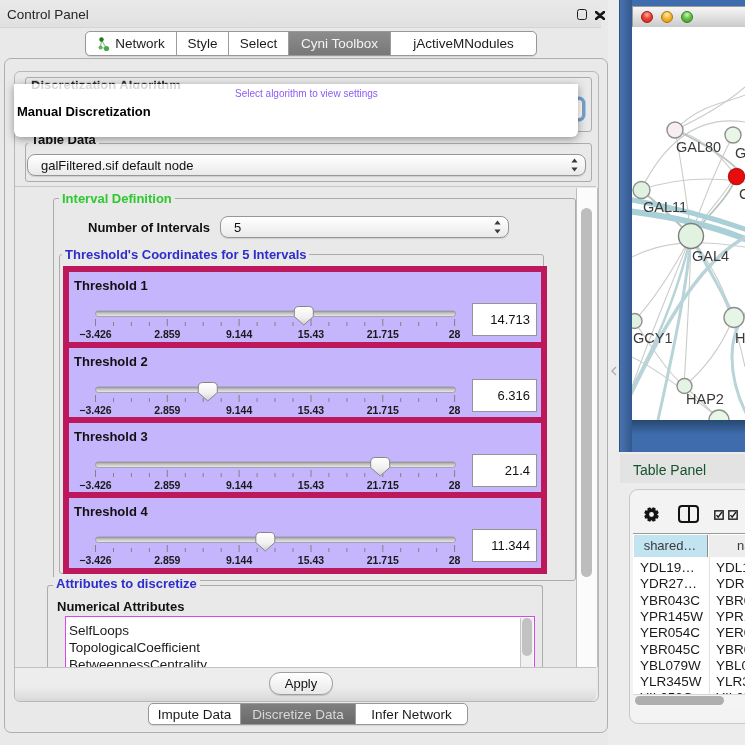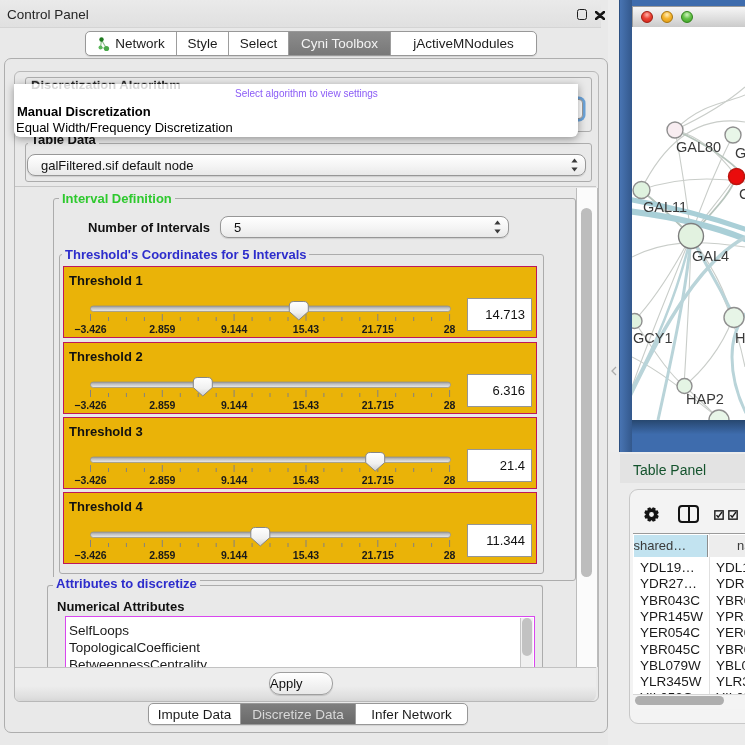--- a/index.html
+++ b/index.html
@@ -4,21 +4,21 @@
 body{width:745px;height:745px;overflow:hidden;font-family:"Liberation Sans",sans-serif;background:#ececec;position:relative}
 .abs{position:absolute}
 .grp{position:absolute;border:1px solid #acacac;border-radius:3px}
 .gtitle{position:absolute;background:#e9e9e9;padding:0 3px;font-size:13px;line-height:13px;white-space:nowrap;font-weight:bold}
 .combo{position:absolute;border:1px solid #979797;border-radius:4px;background:linear-gradient(#ffffff,#f4f4f4 55%,#e9e9e9);font-size:13px;color:#111;box-shadow:0 1px 1px rgba(0,0,0,.12)}
 .combo .ctext{position:absolute;left:13px;top:50%;transform:translateY(-50%);white-space:nowrap}
 .seg{position:absolute;display:flex;height:23px;border:1px solid #989898;border-radius:5px;background:#fff;overflow:hidden;box-shadow:0 1px 1px rgba(0,0,0,.1)}
 .seg div{display:flex;align-items:center;justify-content:center;font-size:13.5px;color:#1c1c1c;border-right:1px solid #9d9d9d;white-space:nowrap}
 .seg div:last-child{border-right:none}
 .seg div.sel{background:linear-gradient(#8c8c8c,#787878);color:#f3f3f3}
-.tpanel{position:absolute;left:63px;width:472px;height:70px;border:1px solid #be185d;background:#eab308}
+.tpanel{position:absolute;left:63px;width:472px;height:70px;border:6px solid #be185d;background:#c4b5fd}
 .ttitle{position:absolute;left:5px;top:6px;font-size:13px;font-weight:bold;color:#111}
 .vbox{position:absolute;left:403px;top:31px;width:57px;height:31px;border:1px solid #959595;background:#fff;font-size:13px;color:#111;text-align:right;line-height:31px;padding-right:6px}
 .tlabel{position:absolute;font-size:10.5px;font-weight:bold;color:#1a1a1a;transform:translateX(-50%);top:56px;white-space:nowrap}
 .rowtxt{position:absolute;font-size:13.5px;color:#1a1a1a;white-space:nowrap}
 </style></head>
 <body>
 
 <div class="abs" style="left:0;top:0;width:608px;height:745px;background:#e9e9e9"></div>
 <div class="abs" style="left:0;top:0;width:601px;height:27px;background:linear-gradient(#eaeaea,#e0e0e0);border-bottom:1px solid #d4d4d4"></div>
 <div class="abs" style="left:7px;top:7px;font-size:13.5px;color:#262626">Control Panel</div>
@@ -55,21 +55,20 @@
   <svg class="abs" style="right:6px;top:3px" width="9" height="14" viewBox="0 0 9 14">
       <path d="M4.5 0.5 L7.6 4.5 L1.4 4.5 Z" fill="#3a3a3a"></path>
       <path d="M4.5 13.5 L7.6 9.5 L1.4 9.5 Z" fill="#3a3a3a"></path>
     </svg>
 </div>
 
 <div class="abs" style="left:14px;top:84px;width:564px;height:53px;background:#ffffff;border-radius:0 0 6px 6px;box-shadow:0 2px 9px rgba(0,0,0,0.38)">
   <div class="abs" style="left:17px;top:-6px;font-size:13px;font-weight:bold;color:rgba(70,70,70,0.22);overflow:hidden;height:11px;width:200px"><span style="position:relative;top:-1px">Discretization Algorithm</span></div>
   <div class="abs" style="left:221px;top:4px;font-size:10px;color:#8b5cf6">Select algorithm to view settings</div>
   <div class="abs" style="left:3px;top:20px;font-size:13px;font-weight:bold;color:#000">Manual Discretization</div>
-  <div class="abs" style="left:2px;top:36px;font-size:13px;color:#000">Equal Width/Frequency Discretization</div>
 </div>
 
 <div class="abs" style="left:15px;top:186px;width:581px;height:1px;background:#c6c6c6"></div>
 <div class="abs" style="left:576px;top:188px;width:20px;height:479px;background:#fbfbfb;border-left:1px solid #bcbcbc;border-right:1px solid #bcbcbc"></div>
 <div class="abs" style="left:581px;top:208px;width:11px;height:369px;border-radius:6px;background:#bdbdbd"></div>
 
 <div class="grp" style="left:53px;top:198px;width:521px;height:381px"></div>
 <div class="gtitle" style="left:59px;top:192px;color:#2ec92e">Interval Definition</div>
 <div class="abs" style="left:88px;top:220px;font-size:13px;font-weight:bold;color:#111">Number of Intervals</div>
 <div class="combo" style="left:220px;top:216px;width:287px;height:20px;border-radius:8px">
@@ -276,21 +275,21 @@
 <div class="abs" style="left:57px;top:599px;font-size:13px;font-weight:bold;color:#111">Numerical Attributes</div>
 <div class="abs" style="left:65px;top:616px;width:468px;height:51px;background:#fff;border:1px solid #d946ef">
   <div class="rowtxt" style="left:3px;top:6px">SelfLoops</div>
   <div class="rowtxt" style="left:3px;top:23px">TopologicalCoefficient</div>
   <div class="rowtxt" style="left:3px;top:40px">BetweennessCentrality</div>
   <div class="abs" style="right:1px;top:1px;width:12px;height:49px;background:#f0f0f0;border-left:1px solid #c6c6c6"></div>
   <div class="abs" style="right:2px;top:1px;width:10px;height:38px;border-radius:5px;background:#c2c2c2"></div>
 </div>
 
 <div class="abs" style="left:15px;top:667px;width:581px;height:33px;background:linear-gradient(#ededed 55%,#dedede 90%,#d6d6d6);border-top:1px solid #c2c2c2;border-radius:0 0 6px 6px"></div>
-<div class="abs" style="left:269px;top:672px;width:62px;height:21px;border:1px solid #9f9f9f;border-radius:11px;background:linear-gradient(#ffffff,#e8e8e8);font-size:13px;color:#111;line-height:21px;box-shadow:0 1px 1px rgba(0,0,0,.14)">Apply</div>
+<div class="abs" style="left:269px;top:672px;width:62px;height:21px;border:1px solid #9f9f9f;border-radius:11px;background:linear-gradient(#ffffff,#e8e8e8);font-size:13px;color:#111;text-align:center;line-height:21px;box-shadow:0 1px 1px rgba(0,0,0,.14)">Apply</div>
 
 <div class="seg" style="left:148px;top:703px;height:20px">
  <div style="width:91px">Impute Data</div>
  <div class="sel" style="width:114px;background:linear-gradient(#7f7f7f,#696969);color:#d9d9d9">Discretize Data</div>
  <div style="width:111px">Infer Network</div>
 </div>
 
 <div class="abs" style="left:608px;top:0;width:137px;height:745px;background:#ededed"></div>
 <svg class="abs" style="left:610px;top:366px" width="8" height="10" viewBox="0 0 8 10">
     <path d="M6 1 L2 5 L6 9" stroke="#ababab" stroke-width="1.3" fill="none"></path>
@@ -386,21 +385,21 @@
   </svg>
 <svg class="abs" style="left:728px;top:510px" width="10" height="10" viewBox="0 0 12 12">
     <rect x="1" y="1" width="10" height="10" fill="none" stroke="#1c1c1c" stroke-width="1.7"></rect>
     <path d="M3 6.2 L5 8.6 L9.6 2.4" stroke="#1c1c1c" stroke-width="1.7" fill="none"></path>
   </svg>
 
 <div class="abs" style="left:633px;top:533px;width:112px;height:175px;background:#fff;overflow:hidden">
  <div class="abs" style="left:75.5px;top:0;width:1px;height:175px;background:#e0e0e0"></div>
 </div>
 <div class="abs" style="left:633px;top:533px;width:112px;height:1px;background:#9a9a9a"></div>
-<div class="abs" style="left:633.5px;top:534.5px;width:74px;height:22px;background:#c2e3f0;border-right:1.5px solid #8d8d8d;font-size:13px;color:#3a3a3a;text-align:left;line-height:22px;box-sizing:border-box">shared…</div>
+<div class="abs" style="left:633.5px;top:534.5px;width:74px;height:22px;background:#c2e3f0;border-right:1.5px solid #8d8d8d;font-size:13px;color:#3a3a3a;text-align:center;line-height:22px;box-sizing:border-box">shared…</div>
 <div class="abs" style="left:709px;top:534.5px;width:36px;height:22px;background:#ededed;font-size:13px;color:#3a3a3a;padding-left:28px;line-height:22px;overflow:hidden">name</div>
 
 <div class="abs" style="left:633px;top:558px;width:112px;height:150px;overflow:hidden">
  <div class="rowtxt" style="left:7px;top:2px">YDL19…</div>
     <div class="rowtxt" style="left:83px;top:2px">YDL194W</div>
  <div class="rowtxt" style="left:7px;top:18.3px">YDR27…</div>
     <div class="rowtxt" style="left:83px;top:18.3px">YDR277C</div>
  <div class="rowtxt" style="left:7px;top:34.6px">YBR043C</div>
     <div class="rowtxt" style="left:83px;top:34.6px">YBR043C</div>
  <div class="rowtxt" style="left:7px;top:50.9px">YPR145W</div>

